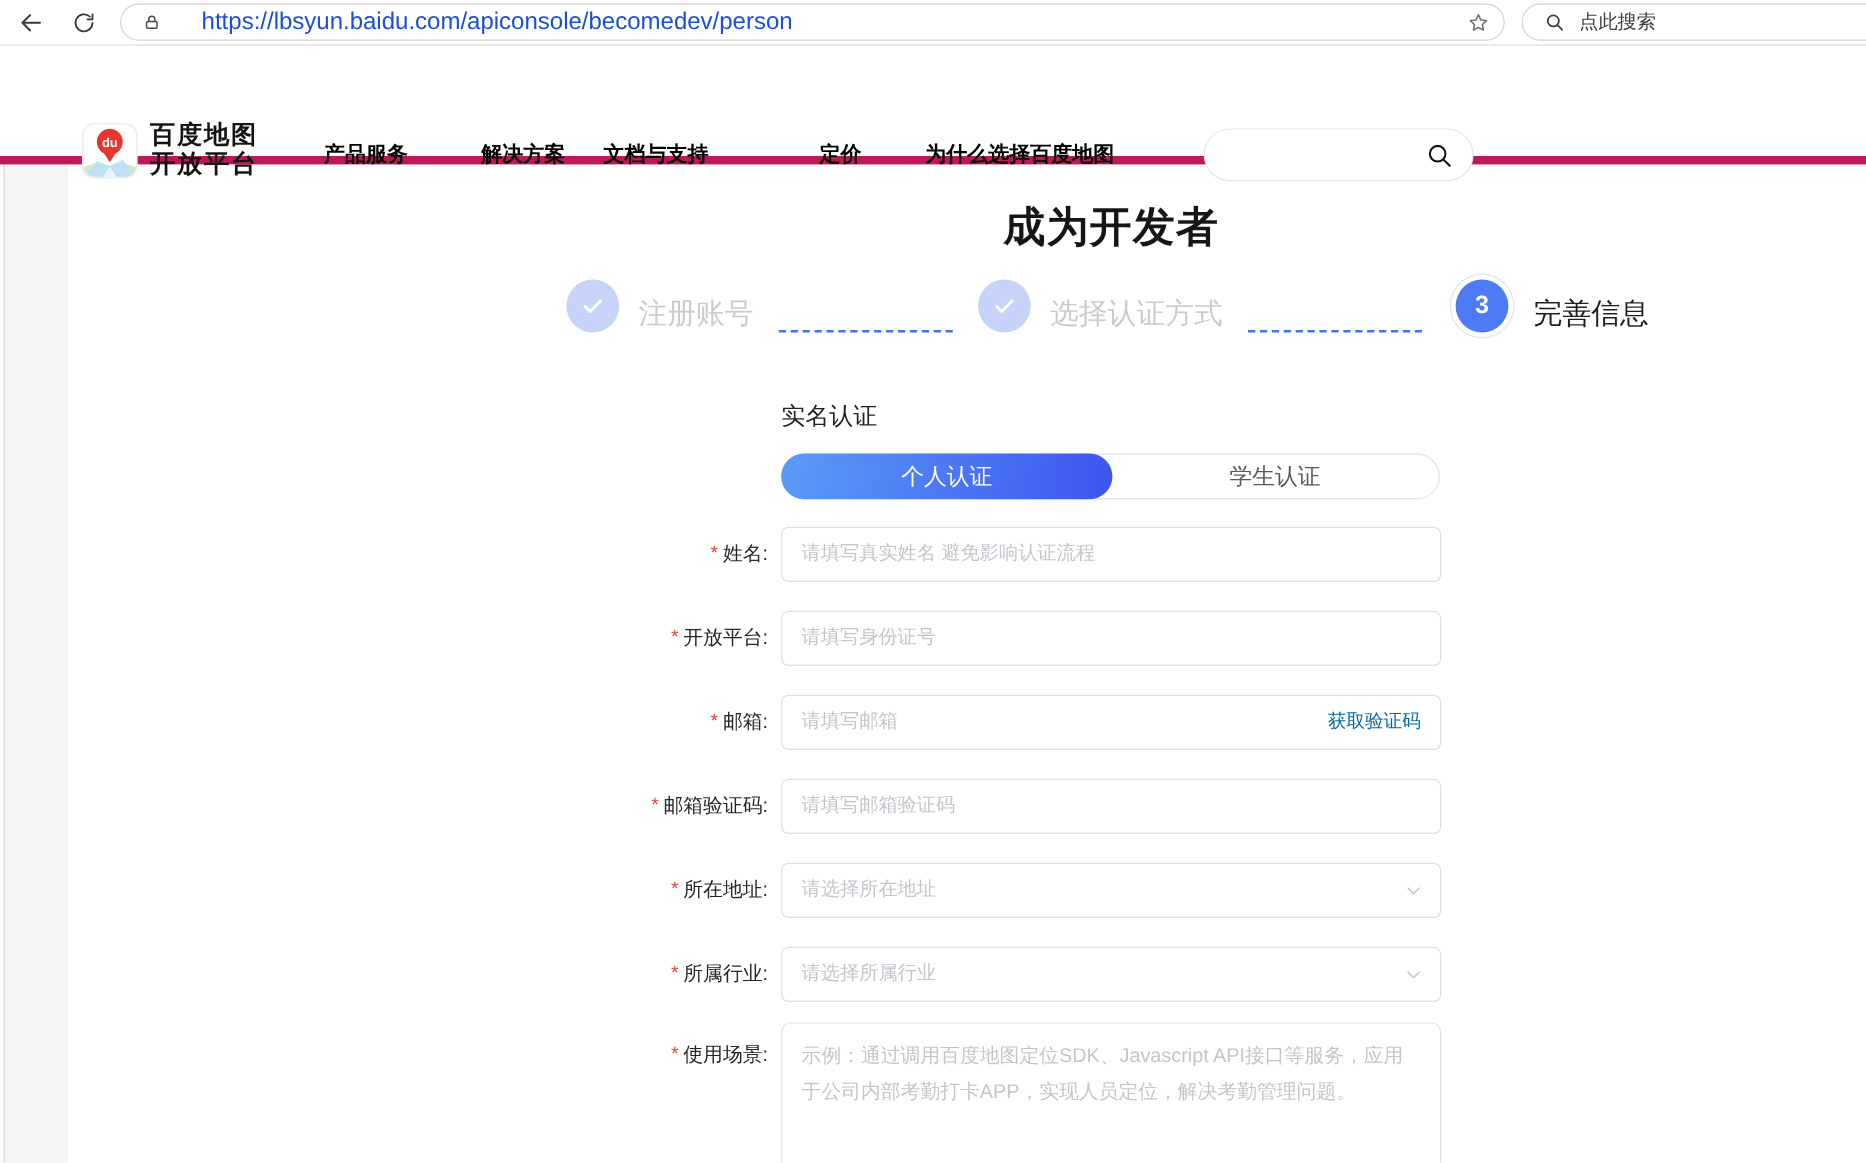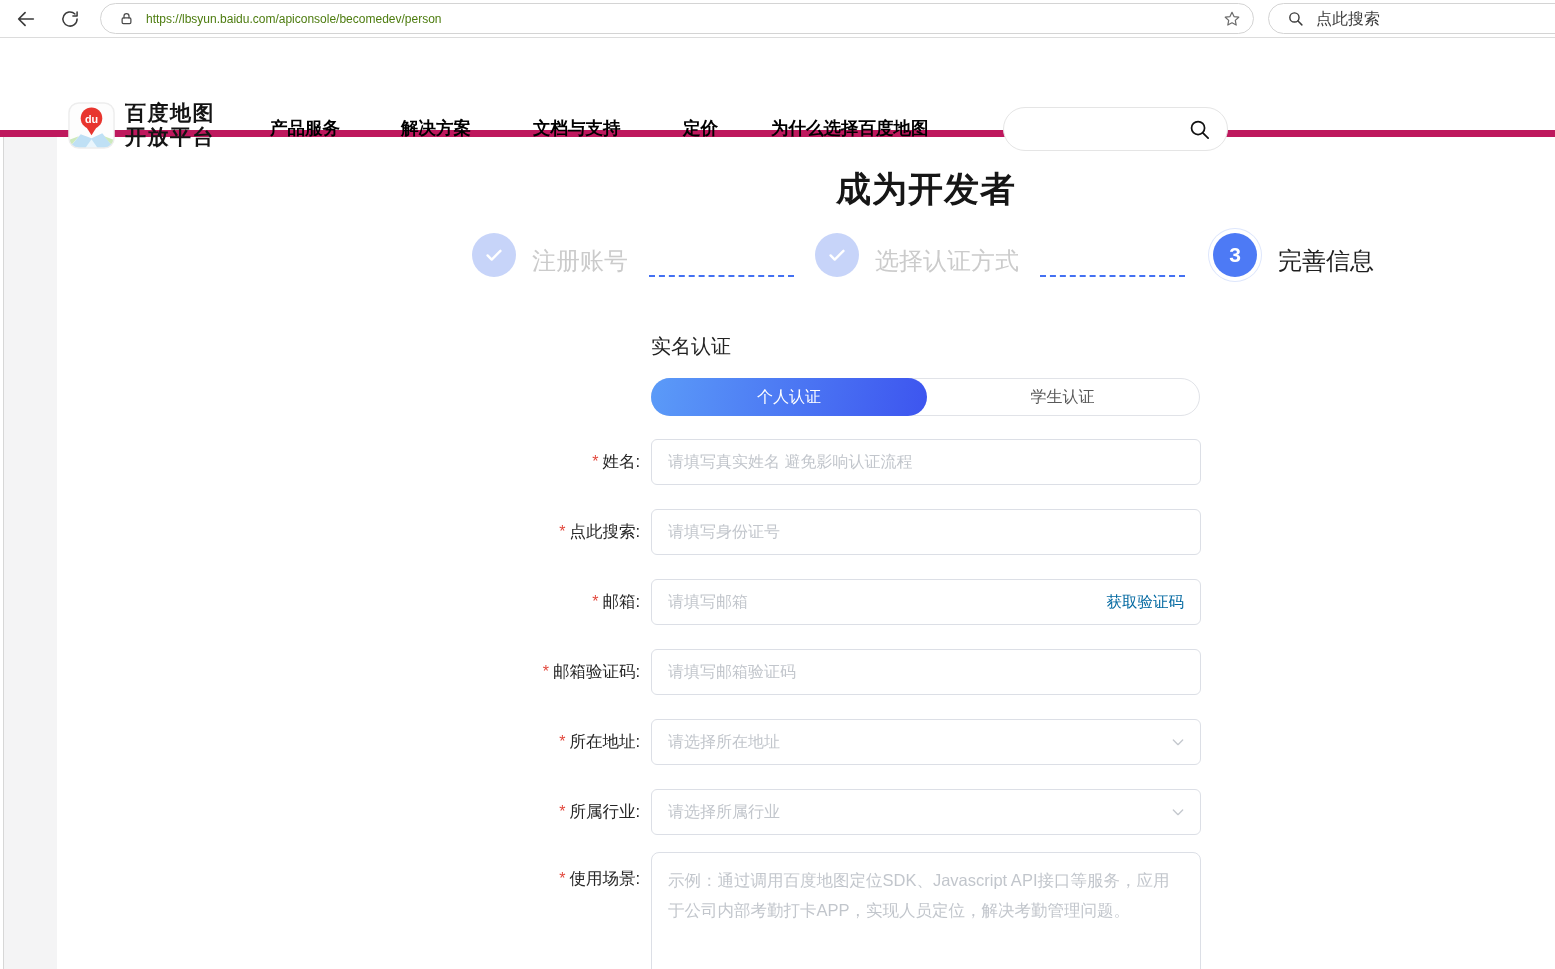--- a/index.html
+++ b/index.html
@@ -22,21 +22,21 @@
     color:#3a3a3a; cursor:pointer; border-radius:4px;
   }
   .btn-back { left:12px; }
   .btn-refresh { left:56px; }
   .url-bar {
     position:absolute; left:100px; top:3px; width:1154px; height:31px;
     border:1px solid #d4d4d4; border-radius:16px; background:#fff;
     display:flex; align-items:center; padding:0 10px;
   }
   .url-lock { color:#4a4a4a; margin:0 12px 0 8px; display:flex; }
-  .url-text { flex:1; font-size:12px; color:#4d7c0f; white-space:nowrap; overflow:hidden; }
+  .url-text { flex:1; font-size:20px; color:#1d4ed8; white-space:nowrap; overflow:hidden;margin-left:22px; }
   .star-btn { color:#6b6b6b; display:flex; margin-right:2px; cursor:pointer; }
   .browser-search {
     position:absolute; left:1268px; top:3px; right:-20px; height:31px;
     border:1px solid #d4d4d4; border-radius:16px; background:#fff;
     display:flex; align-items:center; padding:0 12px;
   }
   .browser-search .mag { color:#3a3a3a; margin:0 12px 0 6px; display:flex; }
   .browser-search input {
     flex:1; border:none; outline:none; background:transparent;
     font-size:16px; color:#333; font-family:inherit;
@@ -47,21 +47,21 @@
   .site-header {
     position:absolute; top:39px; left:0; right:0; height:98px;
     background:#fff; border-bottom:7px solid #be185d; z-index:9;
   }
   .logo { position:absolute; left:68px; top:62px; display:flex; align-items:center; gap:10px; cursor:pointer; }
   .logo-text { font-weight:800; font-size:21px; line-height:24px; color:#141414; letter-spacing:1.5px; }
   .nav-item {
     position:absolute; top:77px; font-size:17.5px; font-weight:700; color:#000;
     cursor:pointer; white-space:nowrap;
   }
-  .nav-1 { left:270px; } .nav-2 { left:401px; } .nav-3 { left:533px;font-family:Liberation Mono, monospace; }
+  .nav-1 { left:270px; } .nav-2 { left:401px; } .nav-3 { left:503px;font-family:Liberation Mono, monospace; }
   .nav-4 { left:683px; } .nav-5 { left:771px; }
   .header-search {
     position:absolute; left:1003px; top:68px; width:225px; height:44px;
     border:1px solid #e5e5e5; border-radius:22px; background:#fff;
   }
   .header-search input {
     position:absolute; left:18px; top:0; width:165px; height:42px;
     border:none; outline:none; font-size:15px; font-family:inherit; background:transparent;
   }
   .header-search .mag { position:absolute; right:16px; top:10px; color:#111; }
@@ -96,21 +96,21 @@
     position:absolute; top:333px; left:651px; width:550px; 
     font-size:20px; font-weight:500; color:#222;
   }
 
   .tabs {
     position:absolute; top:378px; left:651px; width:549px; height:38px;
     border:1px solid #e1e3e8; border-radius:20px; background:#fff; display:flex;
   }
   .tab {
     flex:1; display:flex; align-items:center; justify-content:center;
-    font-size:16px; color:#595959; cursor:pointer;
+    font-size:19px; color:#595959; cursor:pointer;
   }
   .tab.active {
     background:linear-gradient(100deg,#5b9bf8 0%,#3d55ef 100%);
     border-radius:20px; color:#fff; margin:-1px; height:38px; flex:none; width:276px;
   }
 
   
   .form { position:absolute; top:439px; left:651px; width:550px; }
   .form-row { position:relative; height:46px; margin-bottom:24px; }
   .form-row.gap-short { margin-bottom:17px; }
@@ -263,21 +263,21 @@
     <span class="field-label">
       <span class="req">*</span>
       <span>姓名:</span>
     </span>
     <input class="field-input" type="text" placeholder="请填写真实姓名 避免影响认证流程" style="">
   </div>
 
   <div class="form-row">
     <span class="field-label">
       <span class="req">*</span>
-      <span>点此搜索:</span>
+      <span>开放平台:</span>
     </span>
     <input class="field-input" type="text" placeholder="请填写身份证号" style="">
   </div>
 
   <div class="form-row">
     <span class="field-label">
       <span class="req">*</span>
       <span>邮箱:</span>
     </span>
     <input class="field-input has-action" type="text" placeholder="请填写邮箱" style="">

